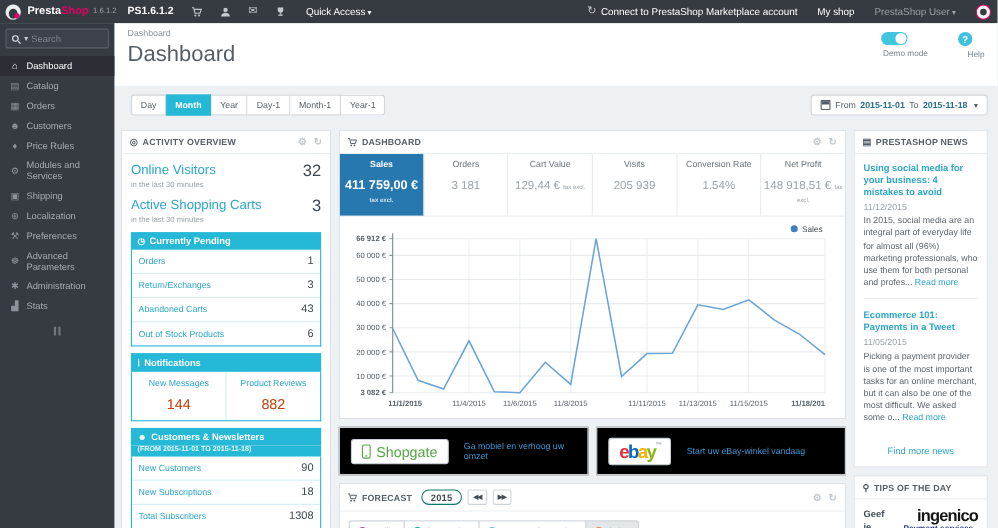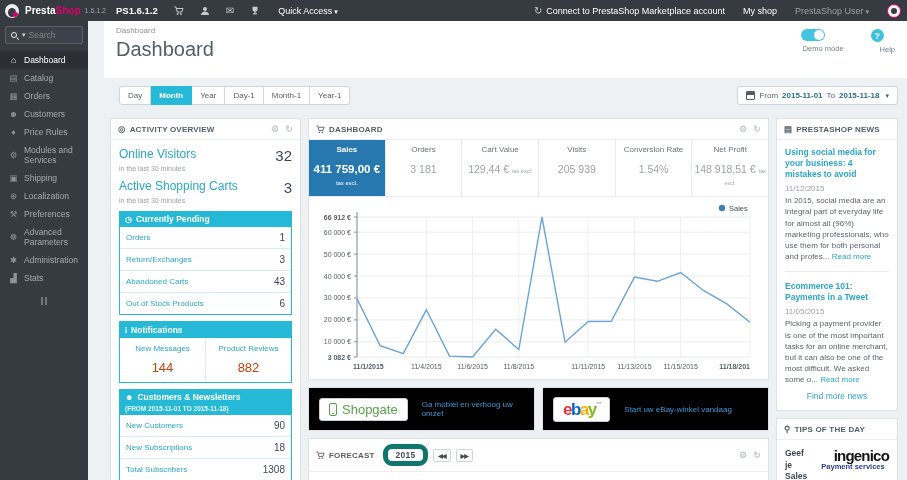--- a/index.html
+++ b/index.html
@@ -21,21 +21,21 @@
   .quick-access { color:#fff; cursor:pointer; }
   .caret { font-size:7px; margin-left:2px; }
   .tb-spacer { flex:1; }
   .tb-right { display:flex; align-items:center; gap:18px; margin-right:6px; }
   .tb-link { color:#fff; cursor:pointer; display:flex; align-items:center; gap:4px; }
   .tb-user { color:#9aa0a6; cursor:pointer; }
   .tb-avatar { width:14px; height:14px; border-radius:50%; background:#f4f4f4; border:1px solid #df0067; position:relative; }
   .tb-avatar::after{ content:""; position:absolute; left:3px; top:3px; width:6px; height:6px; border-radius:50%; background:#363a41; }
 
   
-  .sidebar { position:absolute; top:21px; left:0; bottom:0; width:88px; background:#363a41; z-index:20; }
+  .sidebar { position:absolute; top:21px; left:0; bottom:0; width:104px; background:#363a41; z-index:20; }
   .side-search { margin:5px 5px 7px 5px; display:flex; align-items:center; gap:3px; background:#3d4149; border:1px solid #5a5f66; border-radius:2px; padding:3px 5px; }
   .mag { width:6px; height:6px; border:1.4px solid #e8eaec; border-radius:50%; position:relative; flex:none; }
   .mag::after { content:""; position:absolute; width:3px; height:1.4px; background:#e8eaec; transform:rotate(45deg); left:4px; top:5px; }
   .side-search .caret { color:#cfd3d7; }
   .side-search input { background:transparent; border:none; outline:none; color:#aeb4ba; font-size:8.5px; width:100%; font-family:inherit; }
   .side-search input::placeholder { color:#80868d; }
   .menu-item { display:flex; align-items:center; padding:4px 6px; color:#a5abb1; font-size:8.5px; cursor:pointer; }
   .menu-item .mi-icon { width:15px; text-align:center; font-size:8.5px; color:#8d939a; margin-right:3px; flex:none; }
   .menu-item.active { background:#2b2f35; color:#fff; }
   .menu-item.active .mi-icon { color:#fff; }
@@ -121,37 +121,37 @@
   .shopgate-text { color:#55a546; font-size:13px; }
   .phone-ic { width:8px; height:13px; border:1.4px solid #55a546; border-radius:2px; position:relative; }
   .phone-ic::after { content:""; position:absolute; left:2px; bottom:0.5px; width:2px; height:1.4px; background:#55a546; }
   .ebay-text { font-size:17px; font-weight:bold; letter-spacing:-1.5px; line-height:1; }
   .ebay-text .e1{color:#e53238}.ebay-text .e2{color:#0064d2}.ebay-text .e3{color:#f5af02}.ebay-text .e4{color:#86b817}
   .ebay-tm { font-size:6px; color:#9aa3ab; vertical-align:top; }
   .banner-link { font-size:8px; color:#3a99d8; cursor:pointer; }
 
   
   .forecast { margin-top:7px; min-height:53px; }
-  .year-pill { border:5px solid #0f766e; border-radius:9px; padding:1px 8px; font-size:8.5px; font-weight:bold; color:#444c53; margin-left:8px; background:#fff; cursor:pointer;text-align:center; }
+  .year-pill { border:1px solid #0f766e; border-radius:9px; padding:1px 8px; font-size:8.5px; font-weight:bold; color:#444c53; margin-left:8px; background:#fff; cursor:pointer;text-align:center; }
   .step-btn { border:1px solid #cfd5da; border-radius:2px; background:#fff; font-size:6px; color:#444c53; padding:2px 4px; margin-left:5px; cursor:pointer; letter-spacing:-1px; }
   .fc-legend { padding:8px; display:flex; }
   .fc-item { display:flex; align-items:center; gap:4px; background:#fff; border:1px solid #cfd5da; padding:3.5px 8px; font-size:8px; color:#555e66; margin-left:-1px; cursor:pointer; }
   .fc-item:first-child { border-radius:3px 0 0 3px; margin-left:0; }
   .fc-item:last-child { border-radius:0 3px 3px 0; }
   .fc-item.active { background:#e4e7ea; }
   .dot { width:7px; height:7px; border-radius:50%; flex:none; }
 
   
   .news-body { padding:7px 8px 9px; }
   .news-headline { font-size:8.5px; font-weight:bold; color:#2ba6c8; line-height:1.3; cursor:pointer; }
   .news-date { font-size:8px; color:#9aa3ab; margin:4px 0 2px; }
   .news-text { font-size:8px; color:#5d656c; line-height:1.4; }
   .news-text a { color:#2ba6c8; cursor:pointer; }
   .news-div { border-top:1px solid #e8ebed; margin:9px 0; }
-  .news-foot { text-align:center; font-size:8.5px; color:#2ba6c8; margin-top:6px; cursor:pointer; }
+  .news-foot { text-align:center; font-size:8.5px; color:#2ba6c8; margin-top:20px; cursor:pointer; }
   .tips { margin-top:7px; min-height:137px; }
   .tips-body { padding:8px; overflow:hidden; }
   .ingenico { float:right; width:72px; text-align:right; margin:0 0 3px 4px; }
   .ingenico-main { font-size:15px; font-weight:bold; color:#151515; letter-spacing:-0.8px; line-height:1; }
   .ingenico-sub { font-size:7.5px; font-weight:bold; color:#2d3a8f; line-height:1.1;text-align:center; }
   .tips-headline { font-size:8.5px; font-weight:bold; color:#3e4854; line-height:1.35; }
 </style>
 </head>
 <body>
 

